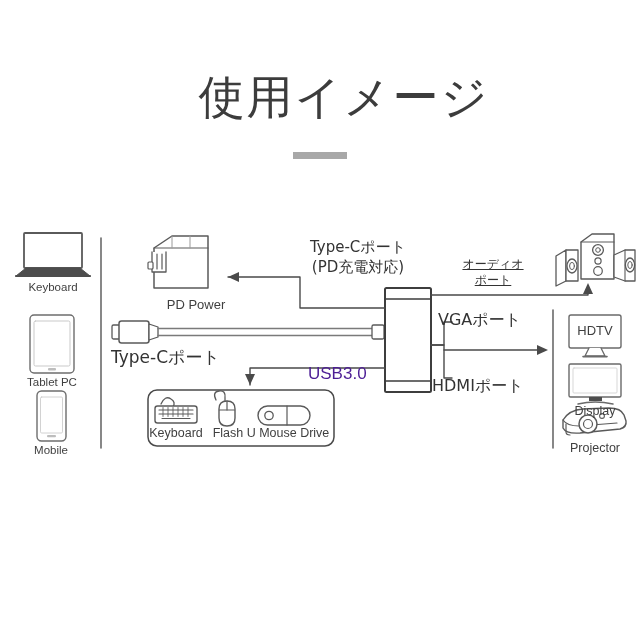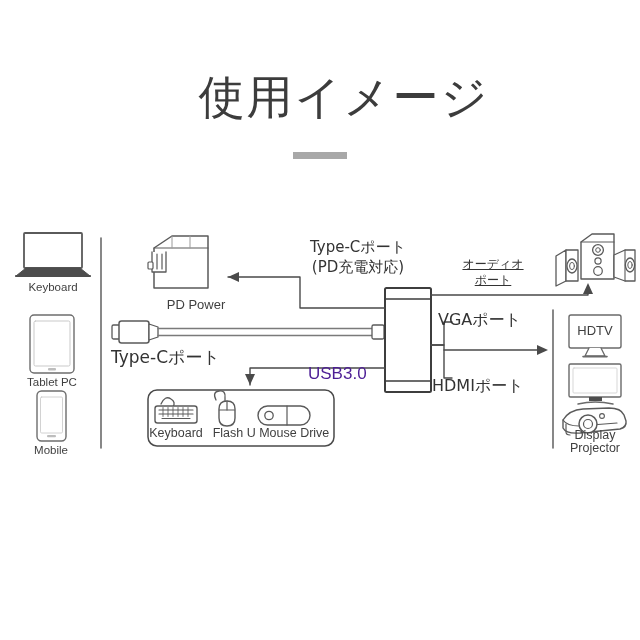--- a/index.html
+++ b/index.html
@@ -259,16 +259,16 @@
   </div>
 
   <div class="lbl jp" style="left:438px; top:311px; font-size:16px;">VGAポート</div>
   <div class="lbl jp" style="left:432px; top:377px; font-size:16px;">HDMIポート</div>
 
   <div class="lbl ctr" style="left:176px; top:426px; font-size:12.5px;">Keyboard</div>
   <div class="lbl ctr" style="left:228px; top:426px; font-size:12.5px;">Flash</div>
   <div class="lbl ctr" style="left:288px; top:426px; font-size:12.5px;">U Mouse Drive</div>
 
   <div class="lbl ctr" style="left:595px; top:324px; font-size:13px;">HDTV</div>
-  <div class="lbl ctr" style="left:595px; top:428px; font-size:12.5px;">Display</div>
+  <div class="lbl ctr" style="left:595px; top:404px; font-size:12.5px;">Display</div>
   <div class="lbl ctr" style="left:595px; top:441px; font-size:12.5px;">Projector</div>
 
 </div>
 
 </body></html>

